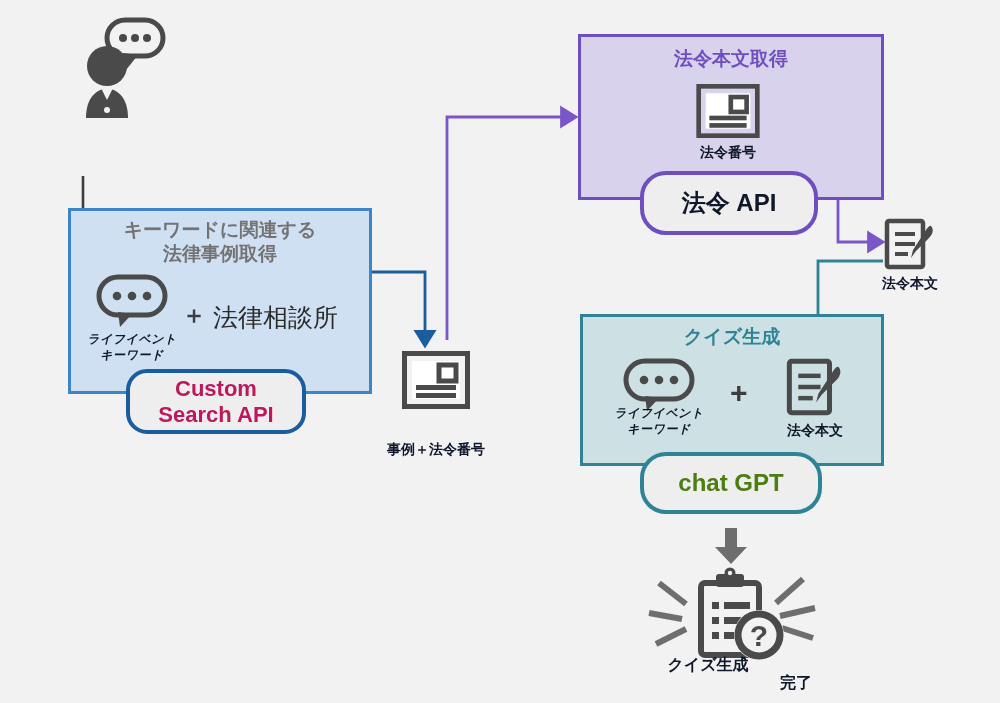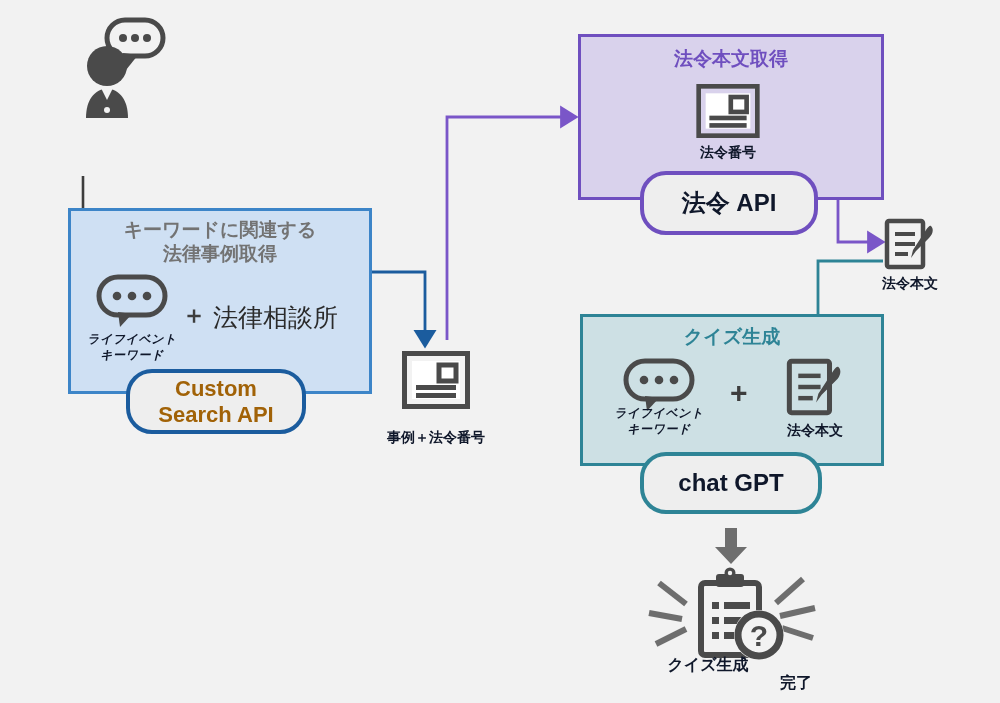--- a/index.html
+++ b/index.html
@@ -55,23 +55,23 @@
     border-style: solid;
     border-radius: 26px;
     display: flex;
     align-items: center;
     justify-content: center;
     text-align: center;
     font-weight: bold;
     line-height: 1.18;
     white-space: pre-line;
   }
-  .pill-blue   { border-color: #1b5c9e; color: #a16207; }
+  .pill-blue   { border-color: #1b5c9e; color: #be185d; border-radius: 21px; }
   .pill-purple { border-color: #6f4fbf; color: #0f172a; }
-  .pill-teal   { border-color: #2e8496; color: #0f172a; }
+  .pill-teal   { border-color: #2e8496; color: #4d7c0f; }
 
   
   .caption {
     position: absolute;
     text-align: center;
     color: #0f172a;
     font-weight: bold;
     line-height: 1.3;
     white-space: pre-line;
   }
@@ -192,21 +192,21 @@
 Search API</div>
 
   <svg class="abs" style="left:402px;top:351px;width:68px;height:58px;" viewBox="0 0 68 58">
     <rect x="2.5" y="2.5" width="63" height="53" fill="none" stroke="#4a4a4a" stroke-width="5"></rect>
     <rect x="10" y="10" width="48" height="38" fill="#ffffff"></rect>
     <rect x="37" y="14" width="17" height="16" fill="none" stroke="#4a4a4a" stroke-width="5"></rect>
     <rect x="14" y="34" width="40" height="5" fill="#4a4a4a"></rect>
     <rect x="14" y="42" width="40" height="5" fill="#4a4a4a"></rect>
   </svg>
 
-  <div class="caption caption-md" style="left:376px;top:428px;width:120px;">事例＋法令番号</div>
+  <div class="caption caption-md" style="left:376px;top:440px;width:120px;">事例＋法令番号</div>
 
   <div class="group-box box-purple" style="left:578px;top:34px;width:306px;height:166px;"></div>
 
   <div class="group-title title-purple" style="left:578px;top:47px;width:306px;">法令本文取得</div>
 
   <svg class="abs" style="left:696px;top:84px;width:64px;height:54px;" viewBox="0 0 68 58">
     <rect x="2.5" y="2.5" width="63" height="53" fill="none" stroke="#4a4a4a" stroke-width="5"></rect>
     <rect x="10" y="10" width="48" height="38" fill="#ffffff"></rect>
     <rect x="37" y="14" width="17" height="16" fill="none" stroke="#4a4a4a" stroke-width="5"></rect>
     <rect x="14" y="34" width="40" height="5" fill="#4a4a4a"></rect>

